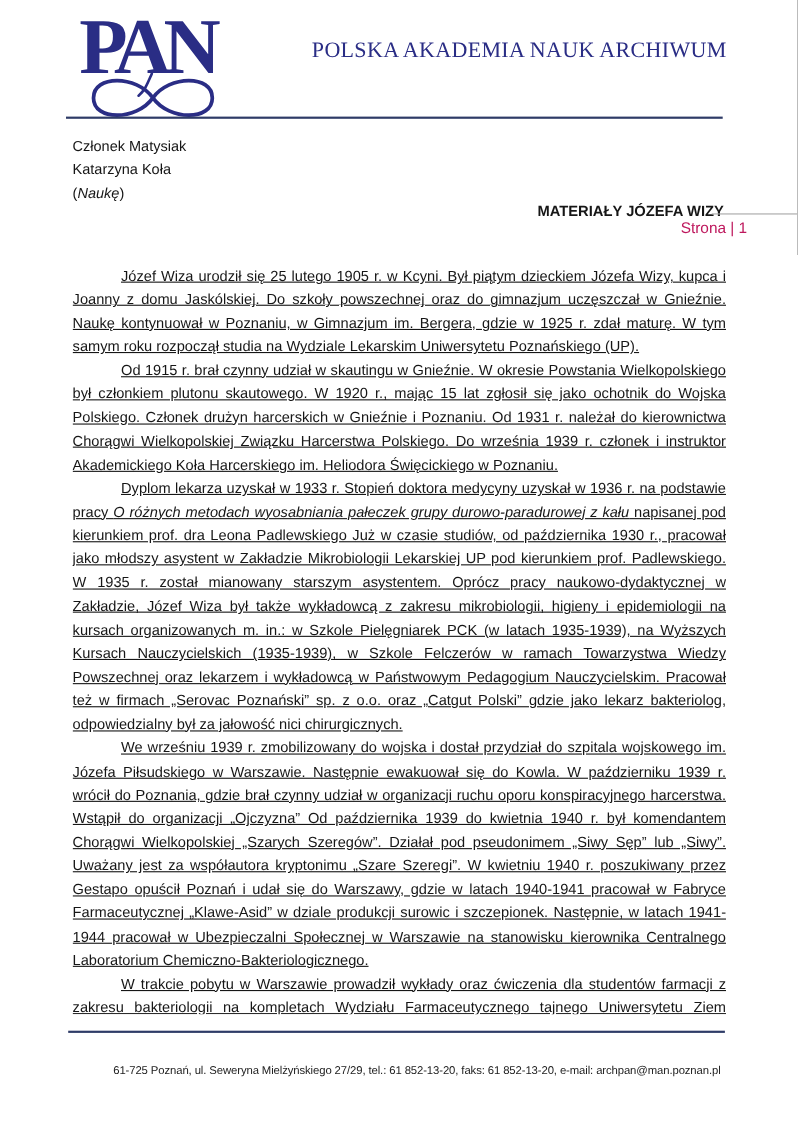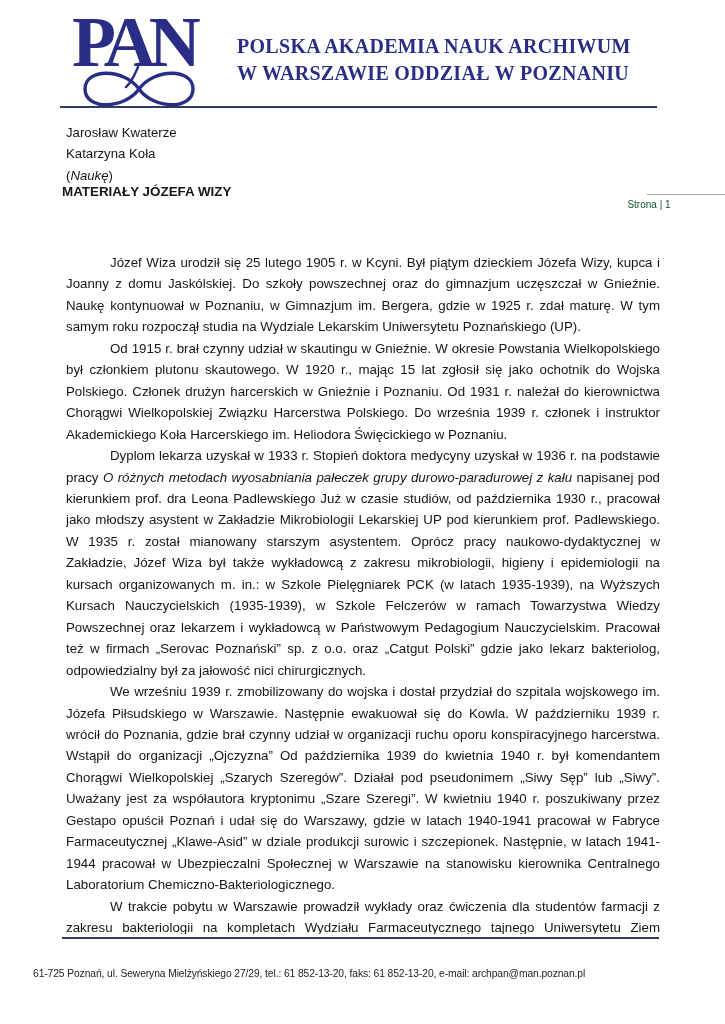--- a/index.html
+++ b/index.html
@@ -29,87 +29,88 @@
     font-size: 72px;
     line-height: 1;
     letter-spacing: -7px;
     color: var(--brand);
     text-align: left;
   }
   .logo-swirl { position: absolute; left: 2px; top: 60px; width: 130px; height: 46px; }
   .logo-swirl svg { display: block; }
 
   .org-name {
-    position: absolute; left: 237px; top: 33px; width: 420px;
+    position: absolute; left: 262px; top: 33px; width: 420px;
+    text-align: center;
     font-family: "Liberation Serif", serif;
-    font-weight: bold;
+    font-weight: normal;
     font-size: 20px;
     line-height: 27px;
     color: var(--brand);
     letter-spacing: 0.3px;
     white-space: nowrap;
   }
 
   .header-rule { position: absolute; left: 60px; top: 106px; width: 597px; height: 2px; background: var(--rule); }
 
   
   .byline { position: absolute; left: 66px; top: 122px; font-size: 13.2px; line-height: 21.3px; }
 
   
   .title-block {
     position: absolute; left: 62px; top: 181px; width: 596px;
-    text-align: left; font-weight: bold; font-size: 13.4px; line-height: 22px;
+    text-align: right; font-weight: bold; font-size: 13.4px; line-height: 22px;
   }
 
   
   .page-marker-rule { position: absolute; left: 647px; top: 194px; width: 78px; height: 1px; background: var(--marker-rule); }
-  .page-marker { position: absolute; left: 603px; top: 199px; width: 92px; text-align: center; font-size: 10px; color: #14532d; }
+  .page-marker { position: absolute; left: 603px; top: 199px; width: 92px; text-align: center; font-size: 14px; color: #be185d; }
 
   
   .doc-body {
-    position: absolute; left: 66px; top: 252px; width: 594px; height: 682px;
+    position: absolute; left: 66px; top: 240px; width: 594px; height: 682px;
     overflow: hidden;
     font-size: 13.3px; line-height: 21.45px;
     text-align: justify;
+    text-decoration: underline;
   }
   .para { margin: 0; text-indent: 44px; }
   .it { font-style: italic; }
 
   
   .footer-rule { position: absolute; left: 62px; top: 937px; width: 597px; height: 2px; background: var(--rule); }
   .footer-text {
     position: absolute; left: 0; right: 0; top: 968px;
-    text-align: left; font-size: 10.3px; color: #222;
+    text-align: center; font-size: 10.3px; color: #222;
     white-space: nowrap; letter-spacing: -0.1px; padding-left: 33px;
   }
 </style>
 </head>
 <body>
 
 <div id="page">
 
   <div class="logo">
     <div class="logo-text">PAN</div>
     <div class="logo-swirl">
       <svg width="130" height="46" viewBox="0 0 130 46">
         <path d="M65 23 C 50 2 11 2 11 23 C 11 44 50 44 65 23 C 80 2 119 2 119 23 C 119 44 80 44 65 23" fill="none" stroke="#2a2d85" stroke-width="3.4" stroke-linecap="round"></path>
         <path d="M64 1 C 60 10 58 16 52 21" fill="none" stroke="#2a2d85" stroke-width="2.4" stroke-linecap="round"></path>
       </svg>
     </div>
   </div>
 
   <div class="org-name">
     <div>POLSKA AKADEMIA NAUK ARCHIWUM</div>
-    <div>W WARSZAWIE ODDZIAŁ W POZNANIU</div>
   </div>
 
   <div class="header-rule"></div>
 
   <div class="byline">
-    <div>Jarosław Kwaterze</div>
+    <div>Członek Matysiak</div>
     <div>Katarzyna Koła</div>
     <div><span>(</span><span class="it">Naukę</span><span>)</span></div>
   </div>
 
   <div class="title-block">
     <div>MATERIAŁY JÓZEFA WIZY</div>
   </div>
 
   <div class="page-marker-rule"></div>
   <div class="page-marker">Strona | 1</div>

